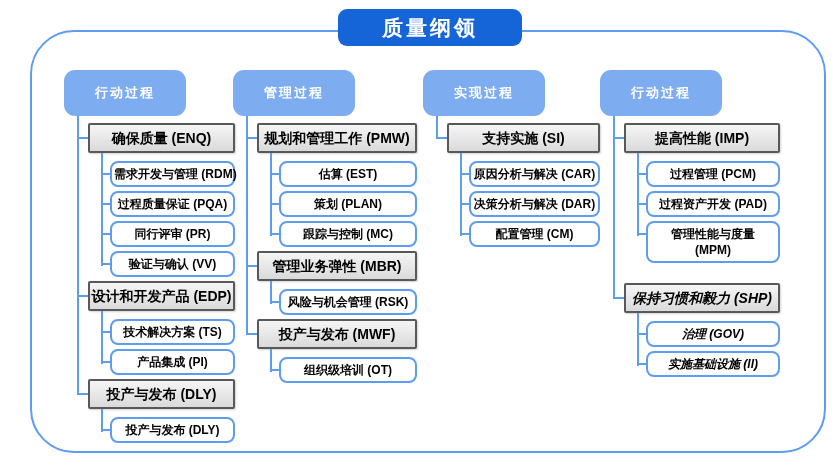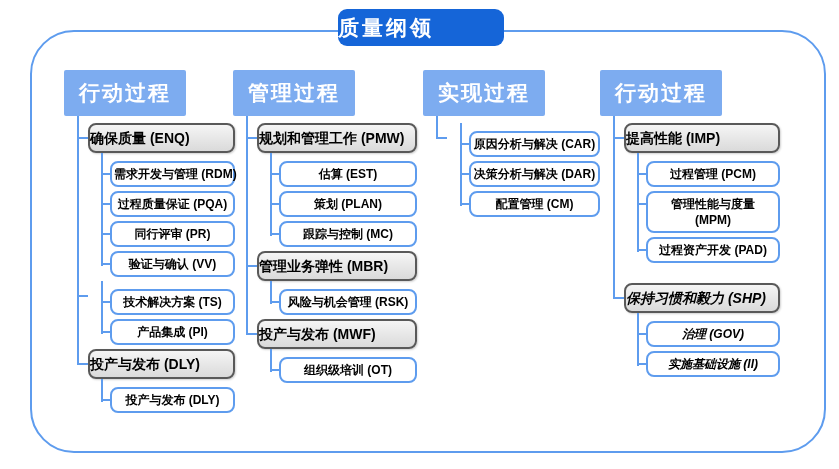--- a/index.html
+++ b/index.html
@@ -6,46 +6,46 @@
   #canvas {
     position:relative; width:839px; height:469px; background:#ffffff;
     font-family:"Liberation Sans","DejaVu Sans",sans-serif; overflow:hidden;
     --title-bg:#1565d8; --hdr:#7dacf0; --line:#5e9cee; --gray-border:#595959;
   }
   .outer-frame {
     position:absolute; left:30px; top:30px; width:792px; height:419px;
     border:2px solid var(--line); border-radius:44px; z-index:0;
   }
   .title-box {
-    position:absolute; left:338px; top:9px; width:166px; height:37px;
+    position:absolute; left:338px; top:9px; width:184px; height:37px;
     background:var(--title-bg); color:#fff; font-size:21px; font-weight:bold;
-    text-align:left; line-height:37px; border-radius:9px; letter-spacing:3px; z-index:2;
+    text-align:center; line-height:37px; border-radius:9px; letter-spacing:3px; z-index:2;
   }
   .column { position:absolute; top:70px; z-index:1; }
   .col-0 { left:64px;  width:171px; }
   .col-1 { left:233px; width:184px; }
   .col-2 { left:423px; width:177px; }
   .col-3 { left:600px; width:180px; }
   .col-header {
-    width:122px; height:46px; border-radius:2px; background:var(--hdr);
-    color:#fff; font-size:21px; font-weight:bold; text-align:center;
+    width:122px; height:46px; border-radius:11px; background:var(--hdr);
+    color:#fff; font-size:13px; font-weight:bold; text-align:center;
     line-height:46px; letter-spacing:2px;
   }
   ul.col-groups { list-style:none; margin:0 0 0 13px; padding:7px 0 0 0; }
   li.group { position:relative; padding-left:11px; margin-bottom:2px; }
   li.group::before { content:""; position:absolute; left:0; top:14px; width:11px; height:2px; background:var(--line); }
   li.group::after  { content:""; position:absolute; left:0; top:-7px; width:2px; height:calc(100% + 9px); background:var(--line); }
   li.group:last-child::after { height:23px; }
   li.group.gap { margin-top:20px;font-style:italic; }
   li.group.gap::after { top:-27px; height:calc(100% + 29px); }
   li.group.gap:last-child::after { height:43px; }
   .gray-box {
-    height:26px; line-height:26px; border:2px solid var(--gray-border); border-radius:8px;
+    height:26px; line-height:26px; border:2px solid var(--gray-border); border-radius:2px;
     background:linear-gradient(#f5f5f5,#dadada); font-weight:bold; font-size:14px;
-    color:#000; text-align:left; white-space:nowrap;
+    color:#000; text-align:center; white-space:nowrap;
     box-shadow:1px 1px 2px rgba(0,0,0,0.18);
   }
   ul.leaves { list-style:none; margin:0 0 0 13px; padding:8px 0 0 0; }
   li.leaf { position:relative; padding-left:9px; margin-bottom:4px; }
   li.leaf::before { content:""; position:absolute; left:0; top:12px; width:9px; height:2px; background:var(--line); }
   li.leaf::after  { content:""; position:absolute; left:0; top:-8px; width:2px; height:calc(100% + 12px); background:var(--line); }
   li.leaf:last-child::after { height:23px; }
   .white-box {
     border:2px solid var(--line); border-radius:8px; background:#fff;
     padding:3px 2px; text-align:center; font-weight:bold; font-size:12px; color:#000;
@@ -81,20 +81,21 @@
                 </div>
               </li>
               <li class="leaf">
                 <div class="white-box">
                   <span class="line">验证与确认 (VV)</span>
                 </div>
               </li>
             </ul>
           </li>
           <li class="group">
+            <div class="gray-box">设计和开发产品 (EDP)</div>
             <ul class="leaves">
               <li class="leaf">
                 <div class="white-box">
                   <span class="line">技术解决方案 (TS)</span>
                 </div>
               </li>
               <li class="leaf">
                 <div class="white-box">
                   <span class="line">产品集成 (PI)</span>
                 </div>
@@ -155,20 +156,21 @@
                 </div>
               </li>
             </ul>
           </li>
         </ul>
       </div>
       <div class="column col-2">
         <div class="col-header">实现过程</div>
         <ul class="col-groups">
           <li class="group">
+            <div class="gray-box">支持实施 (SI)</div>
             <ul class="leaves">
               <li class="leaf">
                 <div class="white-box">
                   <span class="line">原因分析与解决 (CAR)</span>
                 </div>
               </li>
               <li class="leaf">
                 <div class="white-box">
                   <span class="line">决策分析与解决 (DAR)</span>
                 </div>
@@ -188,27 +190,27 @@
           <li class="group">
             <div class="gray-box">提高性能 (IMP)</div>
             <ul class="leaves">
               <li class="leaf">
                 <div class="white-box">
                   <span class="line">过程管理 (PCM)</span>
                 </div>
               </li>
               <li class="leaf">
                 <div class="white-box">
+                  <span class="line">过程资产开发 (PAD)</span>
+                </div>
+              </li>
+              <li class="leaf">
+                <div class="white-box">
                   <span class="line">管理性能与度量</span>
                   <span class="line">(MPM)</span>
-                </div>
-              </li>
-              <li class="leaf">
-                <div class="white-box">
-                  <span class="line">过程资产开发 (PAD)</span>
                 </div>
               </li>
             </ul>
           </li>
           <li class="group gap">
             <div class="gray-box">保持习惯和毅力 (SHP)</div>
             <ul class="leaves">
               <li class="leaf">
                 <div class="white-box">
                   <span class="line">治理 (GOV)</span>

